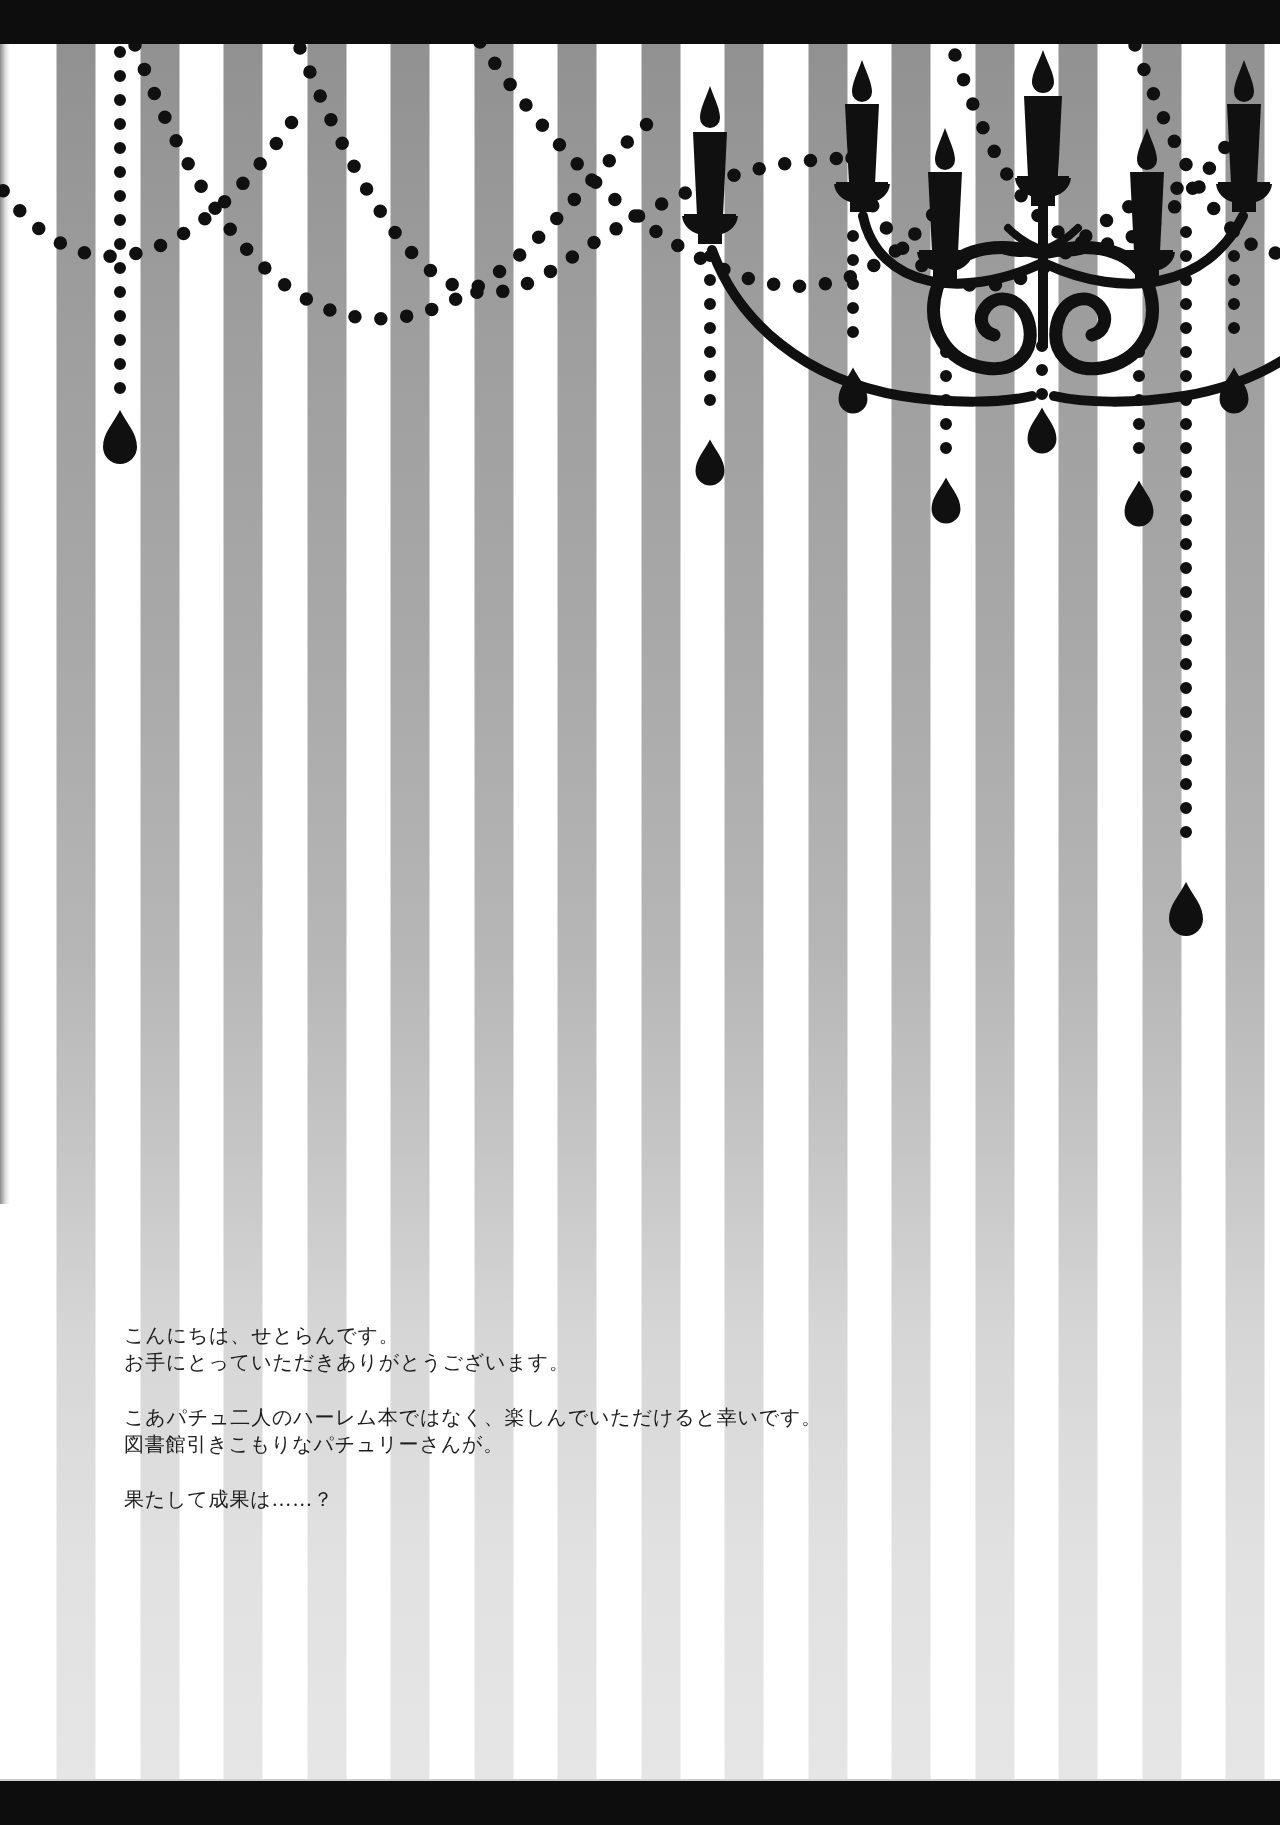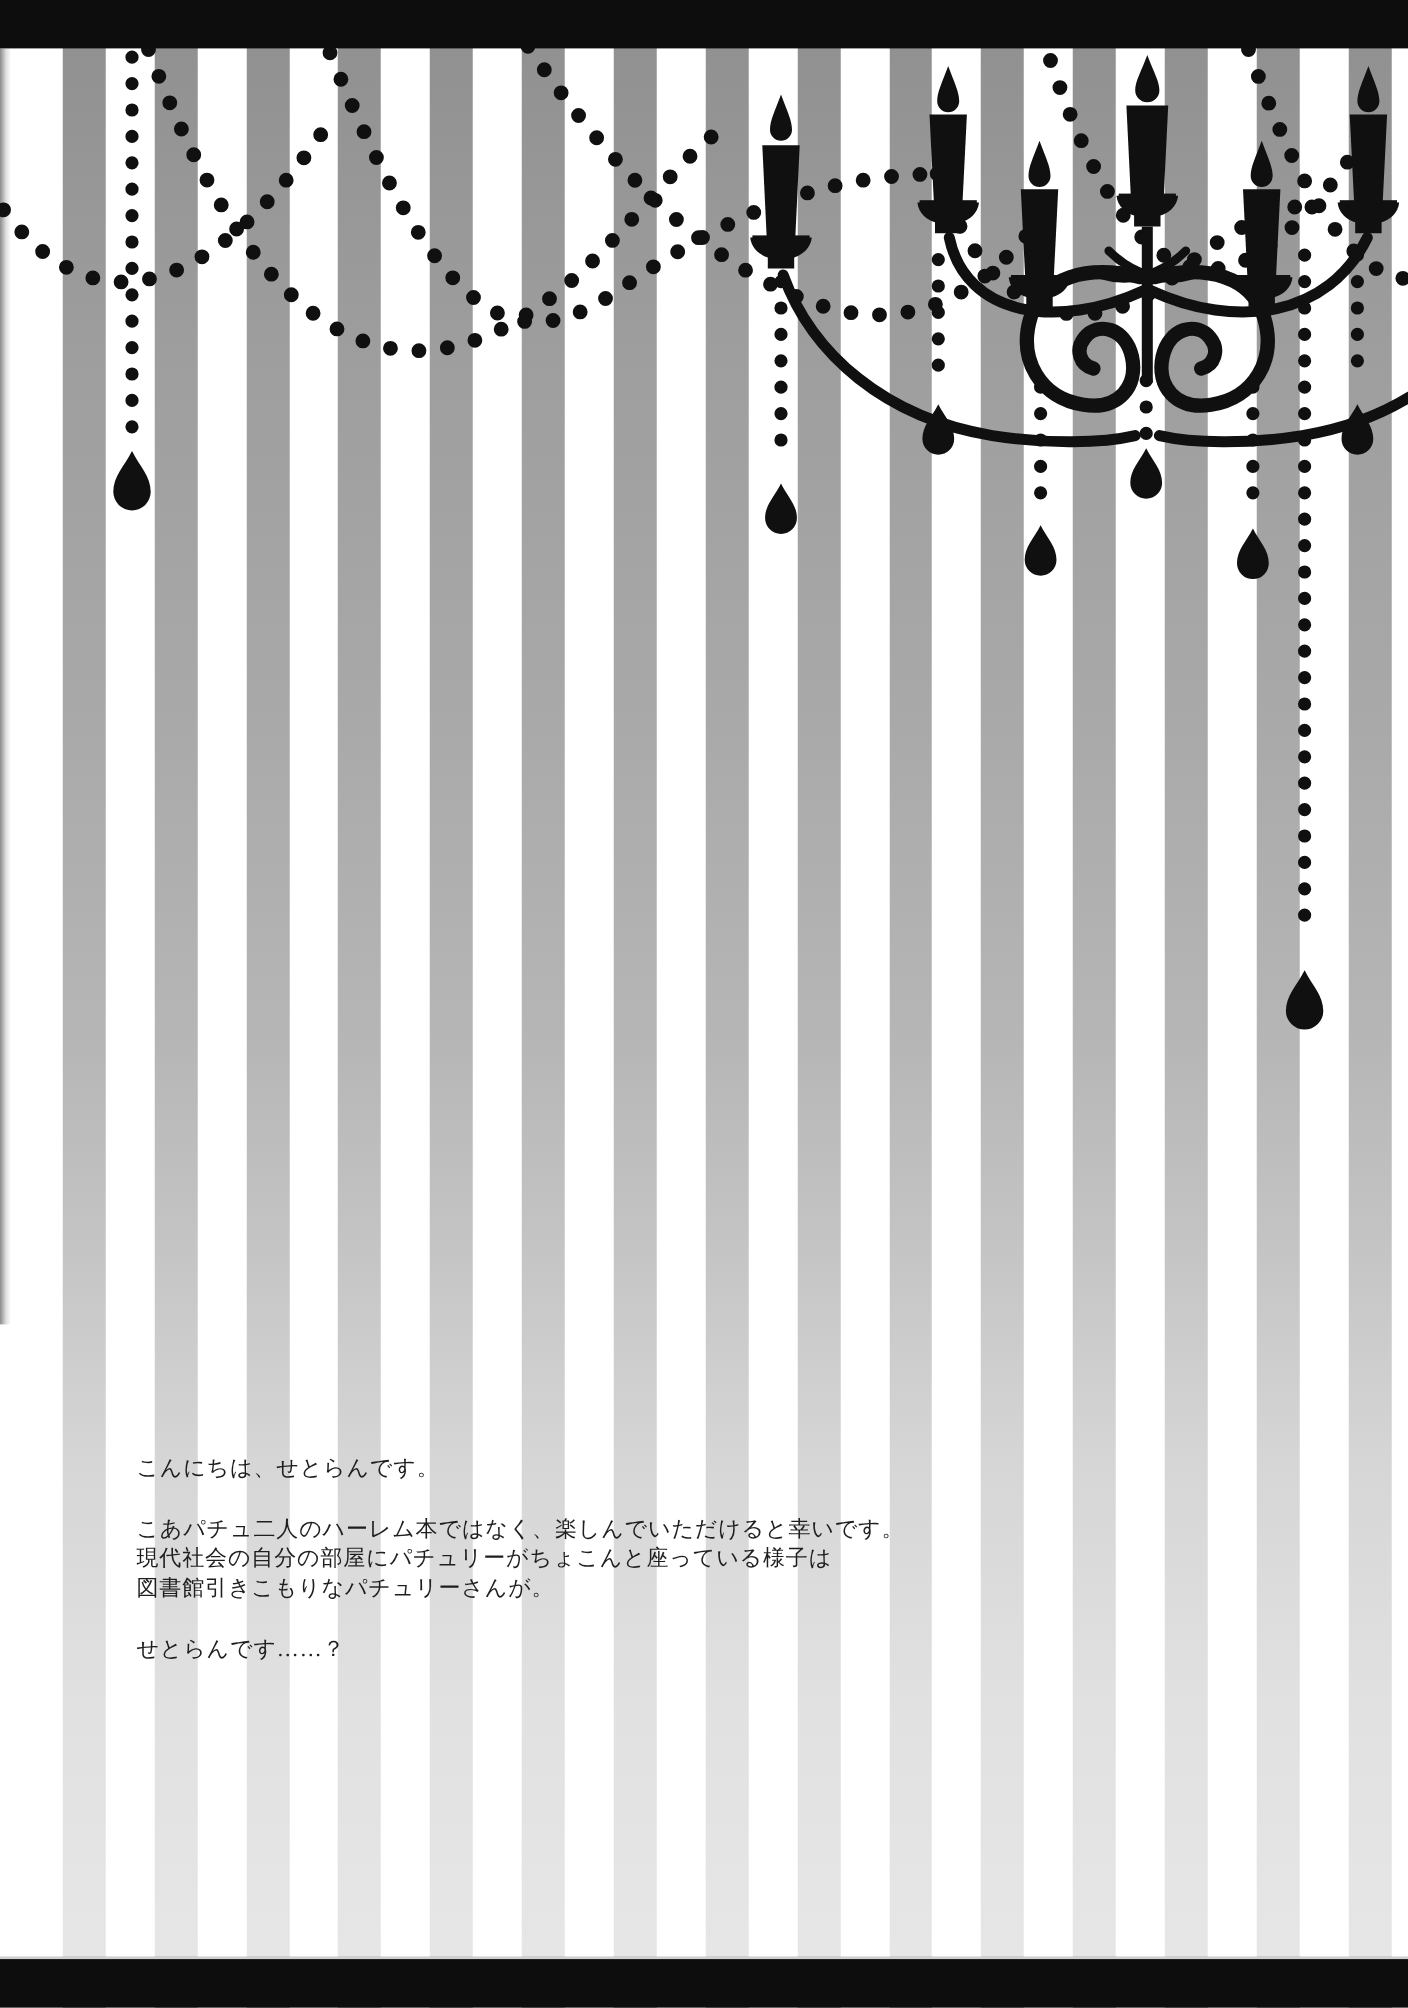--- a/index.html
+++ b/index.html
@@ -137,24 +137,24 @@
       </g>
     </g>
   </svg>
 
   <div class="bar top"></div>
   <div class="bar bottom"></div>
 
   <div class="afterword">
     <div class="para">
       <div>こんにちは、せとらんです。</div>
+      <div>お手にとっていただきありがとうございます。</div>
     </div>
     <div class="para">
       <div>こあパチュ二人のハーレム本ではなく、楽しんでいただけると幸いです。</div>
-      <div>現代社会の自分の部屋にパチュリーがちょこんと座っている様子は</div>
       <div>図書館引きこもりなパチュリーさんが。</div>
     </div>
     <div class="para">
-      <div>せとらんです……？</div>
+      <div>果たして成果は……？</div>
     </div>
   </div>
 
 </div>
 
 </body></html>

